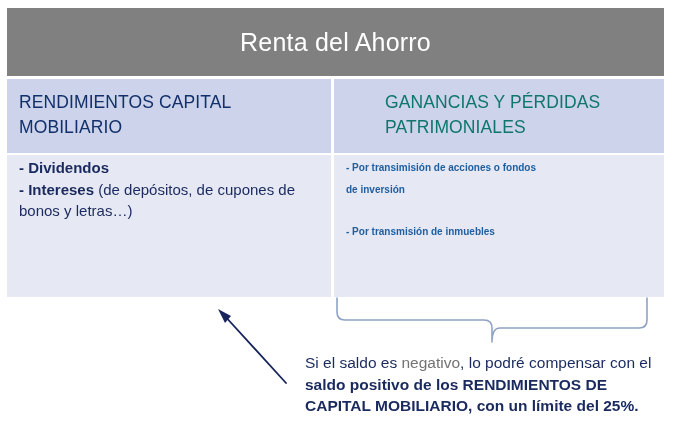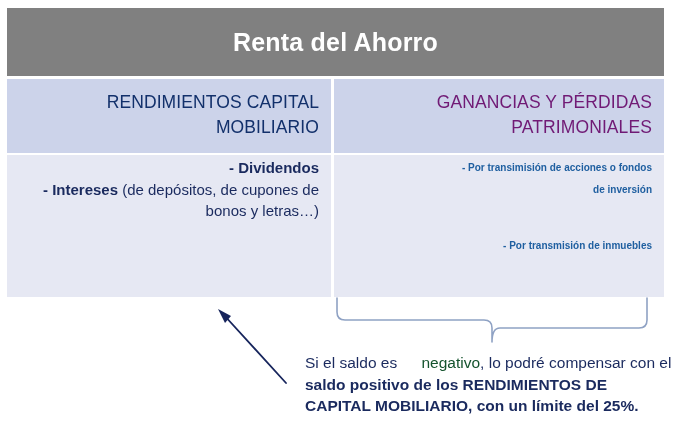--- a/index.html
+++ b/index.html
@@ -31,57 +31,56 @@
     width: 657px;
     height: 68px;
     background: #808080;
     display: flex;
     align-items: center;
     justify-content: center;
   }
   .title-text {
     color: #ffffff;
     font-size: 25px;
-    font-weight: bold;
+    font-weight: normal;
     letter-spacing: 0.2px;
   }
 
   
   .table {
     position: absolute;
     left: 7px;
     top: 79px;
     width: 657px;
     height: 218px;
   }
   .col {
     position: absolute;
     top: 0;
     height: 156px;
-    text-align: right;
   }
   .col-left  { left: 0px;   width: 324px; }
   .col-right { left: 327px; width: 330px; }
 
   .cell-head {
     position: absolute;
     left: 0; top: 0;
     width: 100%;
     height: 74px;
     background: #ccd3ea;
     box-sizing: border-box;
     padding: 11px 12px 0 12px;
   }
   .cell-head .head-text {
     font-size: 17.5px;
     line-height: 25px;
     letter-spacing: 0.1px;
   }
   .head-left  { color: #12306b; }
-  .head-right { color: #701a75; }
+  .head-right { color: #0f766e; margin-left: 39px; }
 
   .cell-body {
     position: absolute;
     left: 0;
     top: 76px;
     width: 100%;
     height: 142px;
     background: #e6e8f3;
     box-sizing: border-box;
     padding: 2px 12px 0 12px;
@@ -94,21 +93,21 @@
   }
   .body-line b { font-weight: bold; }
   .body-line .plain { font-weight: normal; }
 
   .right-item {
     font-size: 10px;
     line-height: 21.5px;
     color: #1f5fa0;
     font-weight: bold;
   }
-  .right-item.spaced { margin-top: 35px; }
+  .right-item.spaced { margin-top: 21px; }
 
   
   .brace {
     position: absolute;
     left: 330px;
     top: 294px;
     width: 340px;
     height: 50px;
   }
 
@@ -128,21 +127,21 @@
     top: 352px;
     width: 378px;
   }
   .note-line {
     font-size: 15.5px;
     line-height: 21.5px;
     color: #1a2a5e;
     white-space: nowrap;
   }
   .note-line.bold { font-weight: bold; }
-  .note .red { color: #14532d; margin-left: 20px; }
+  .note .red { color: #737373; }
 </style>
 </head>
 <body>
 
 <div id="root">
 
   <div class="title-bar">
     <div class="title-text">Renta del Ahorro</div>
   </div>
 

